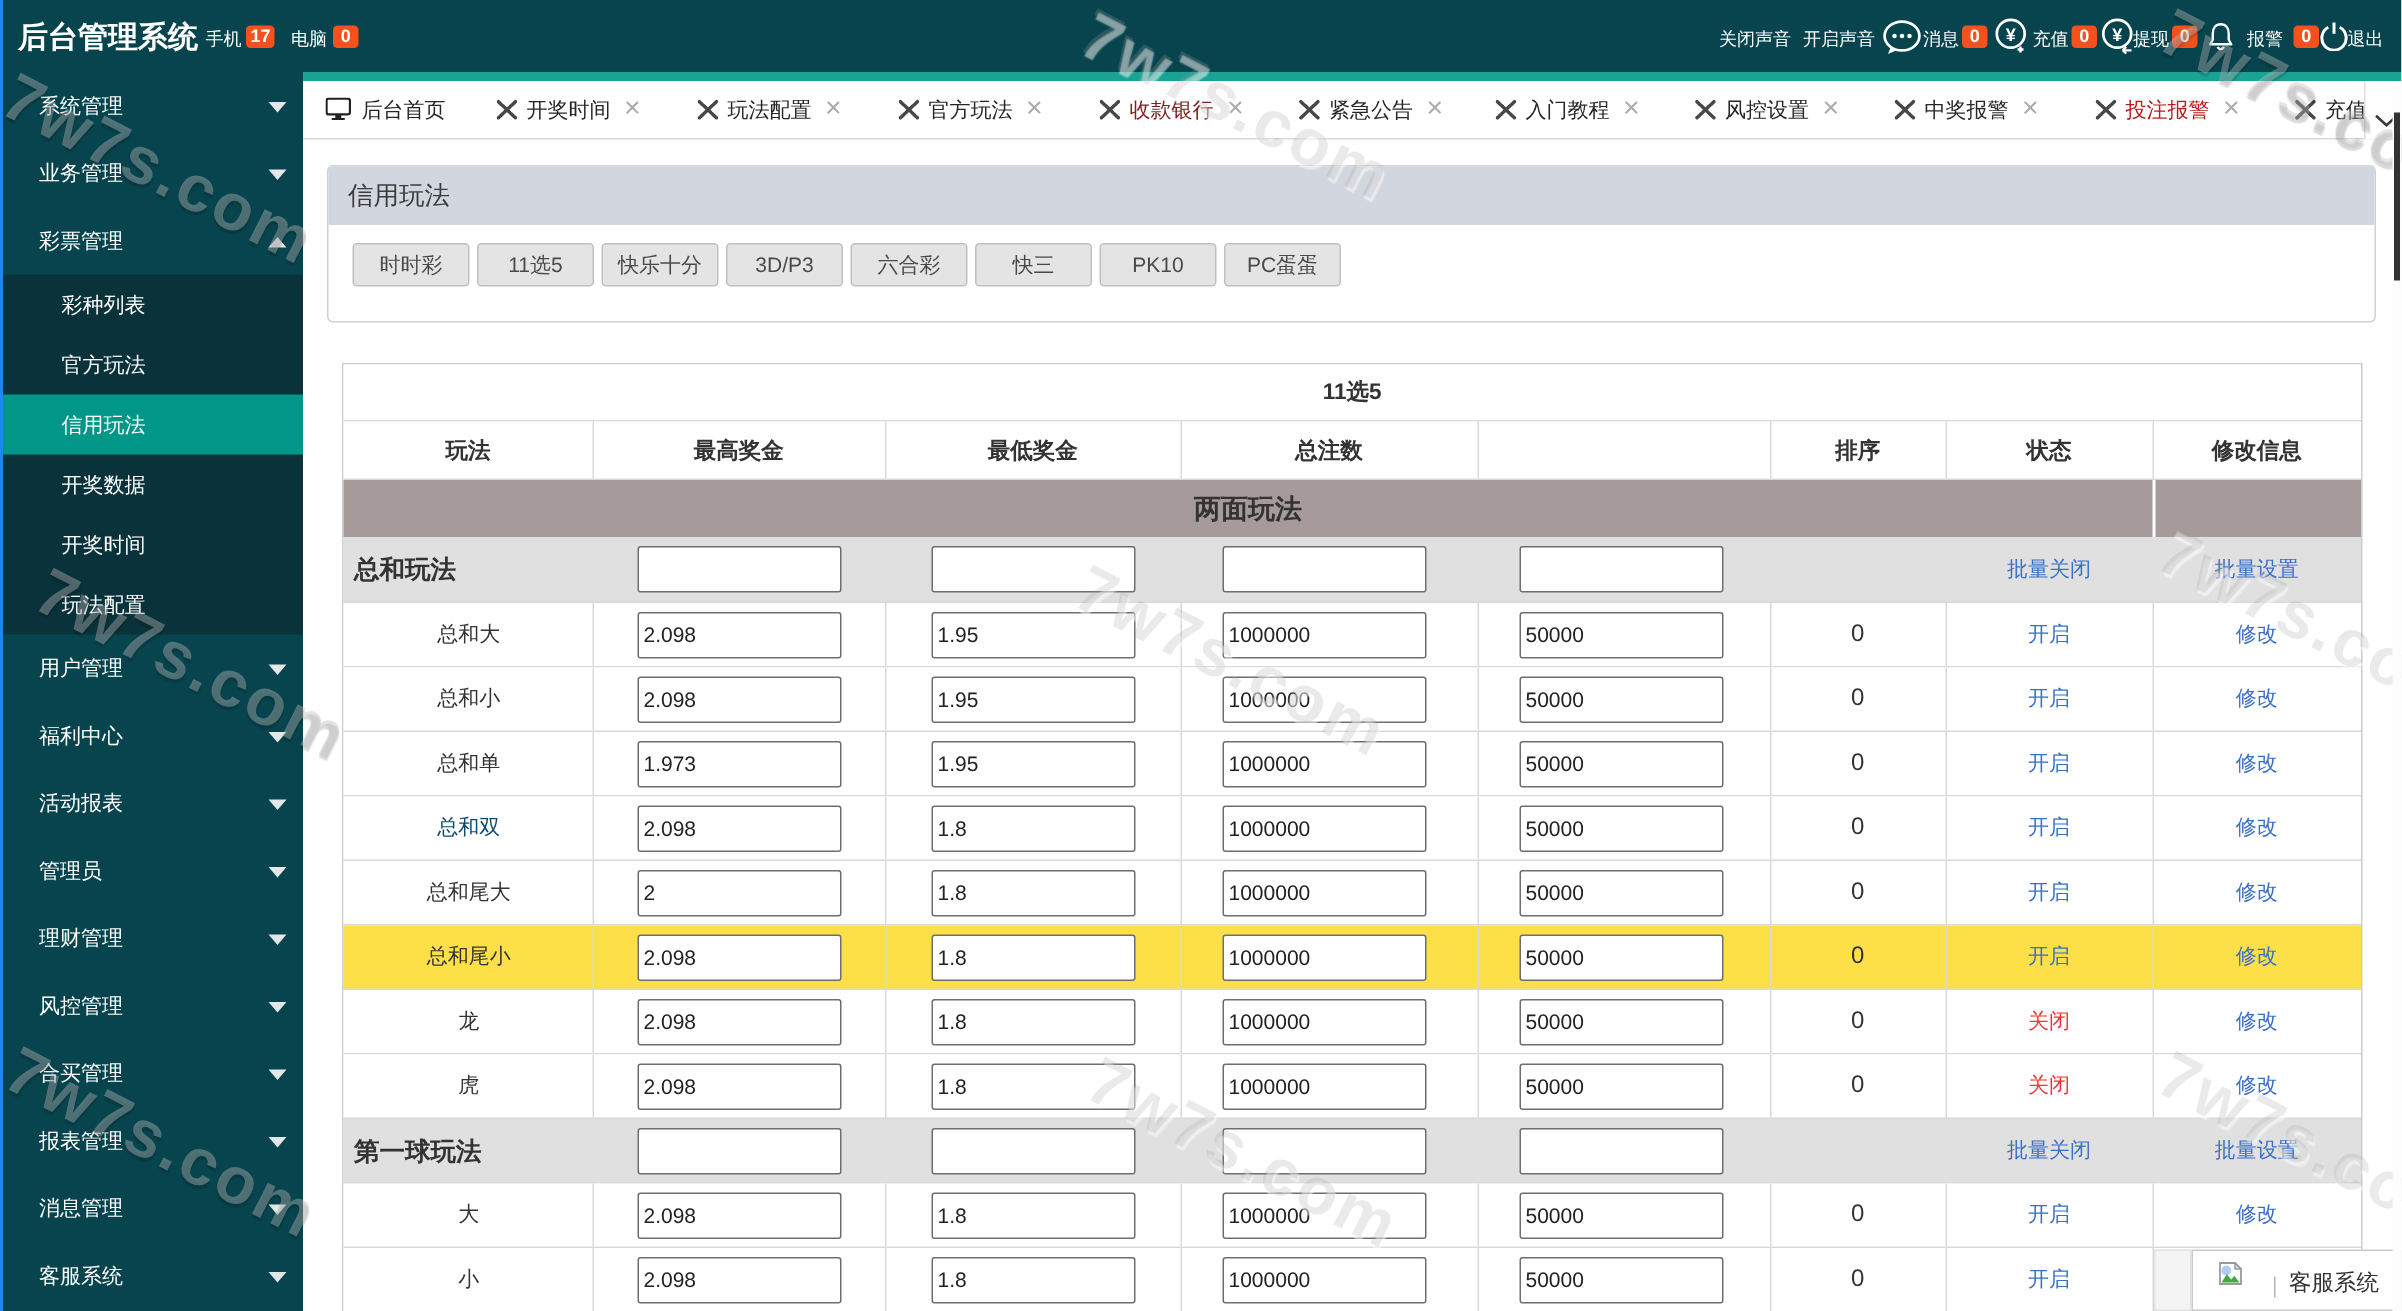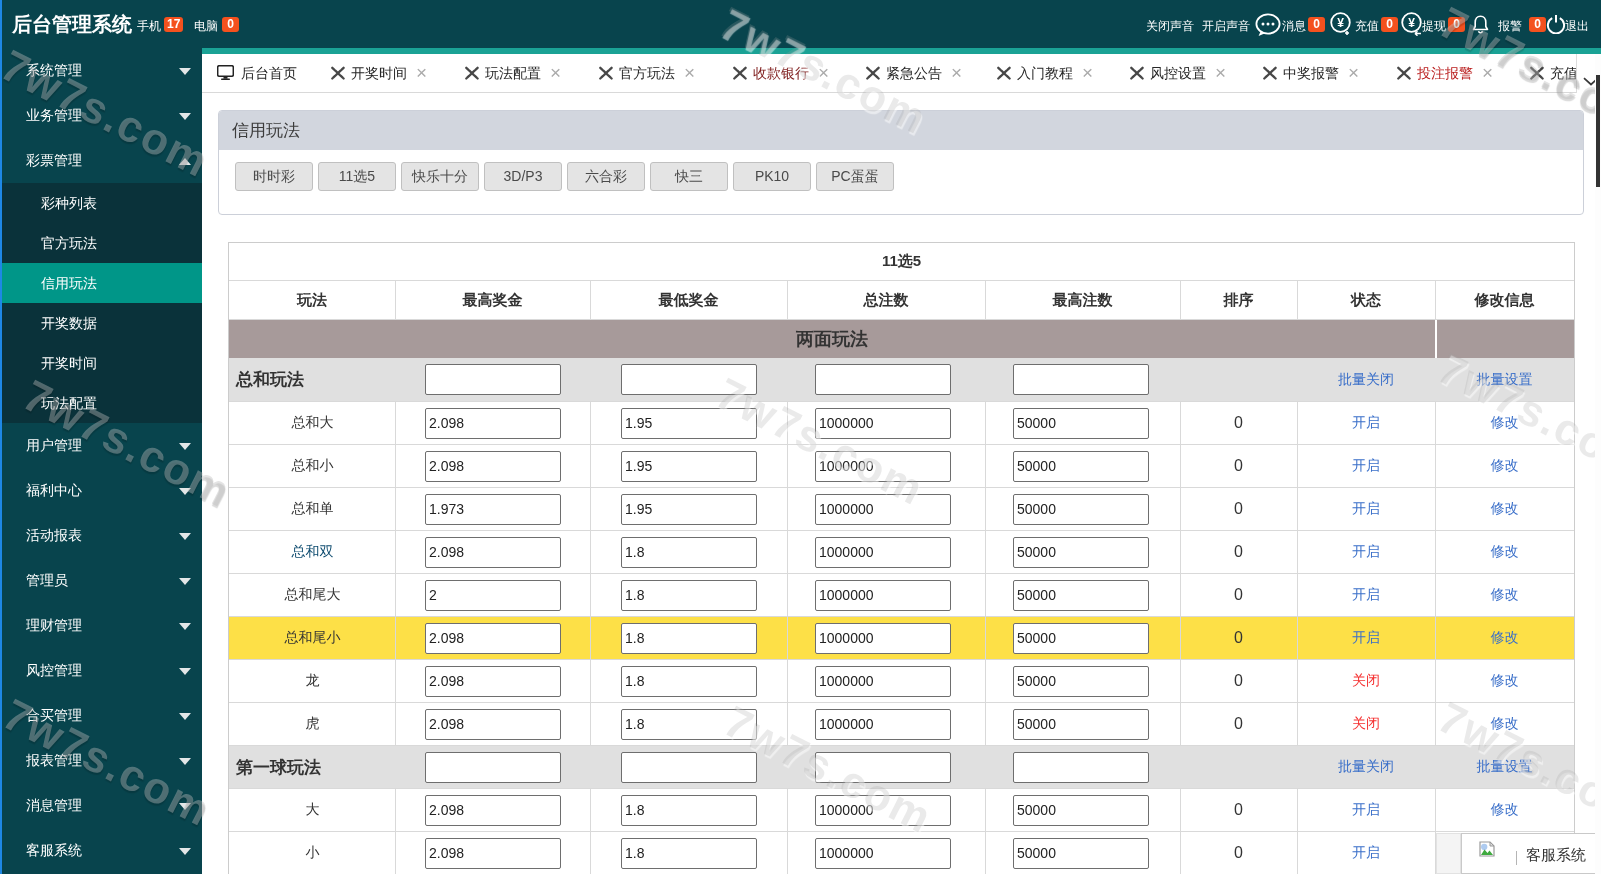--- a/index.html
+++ b/index.html
@@ -205,21 +205,20 @@
 </div>
 <div class="abs" id="tbl">
 <div class="trow" style="top:0;height:38px;background:#fff;">
       <div class="cell" style="left:0;width:1345px;font-size:15px;font-weight:bold;color:#333;">11选5</div>
     </div>
 <div class="trow" style="top:38px;height:39px;background:#fff;">
 <div class="cell" style="left:0px;width:166px;font-size:15px;font-weight:bold;color:#333;">玩法</div>
 <div class="cell" style="left:166px;width:195px;font-size:15px;font-weight:bold;color:#333;">最高奖金</div>
 <div class="cell" style="left:361px;width:197px;font-size:15px;font-weight:bold;color:#333;">最低奖金</div>
 <div class="cell" style="left:558px;width:198px;font-size:15px;font-weight:bold;color:#333;">总注数</div>
-<div class="cell" style="left:756px;width:195px;font-size:15px;font-weight:bold;color:#333;">最高注数</div>
 <div class="cell" style="left:951px;width:117px;font-size:15px;font-weight:bold;color:#333;">排序</div>
 <div class="cell" style="left:1068px;width:138px;font-size:15px;font-weight:bold;color:#333;">状态</div>
 <div class="cell" style="left:1206px;width:139px;font-size:15px;font-weight:bold;color:#333;">修改信息</div>
 <div class="vline" style="left:166px;"></div>
 <div class="vline" style="left:361px;"></div>
 <div class="vline" style="left:558px;"></div>
 <div class="vline" style="left:756px;"></div>
 <div class="vline" style="left:951px;"></div>
 <div class="vline" style="left:1068px;"></div>
 <div class="vline" style="left:1206px;"></div>

